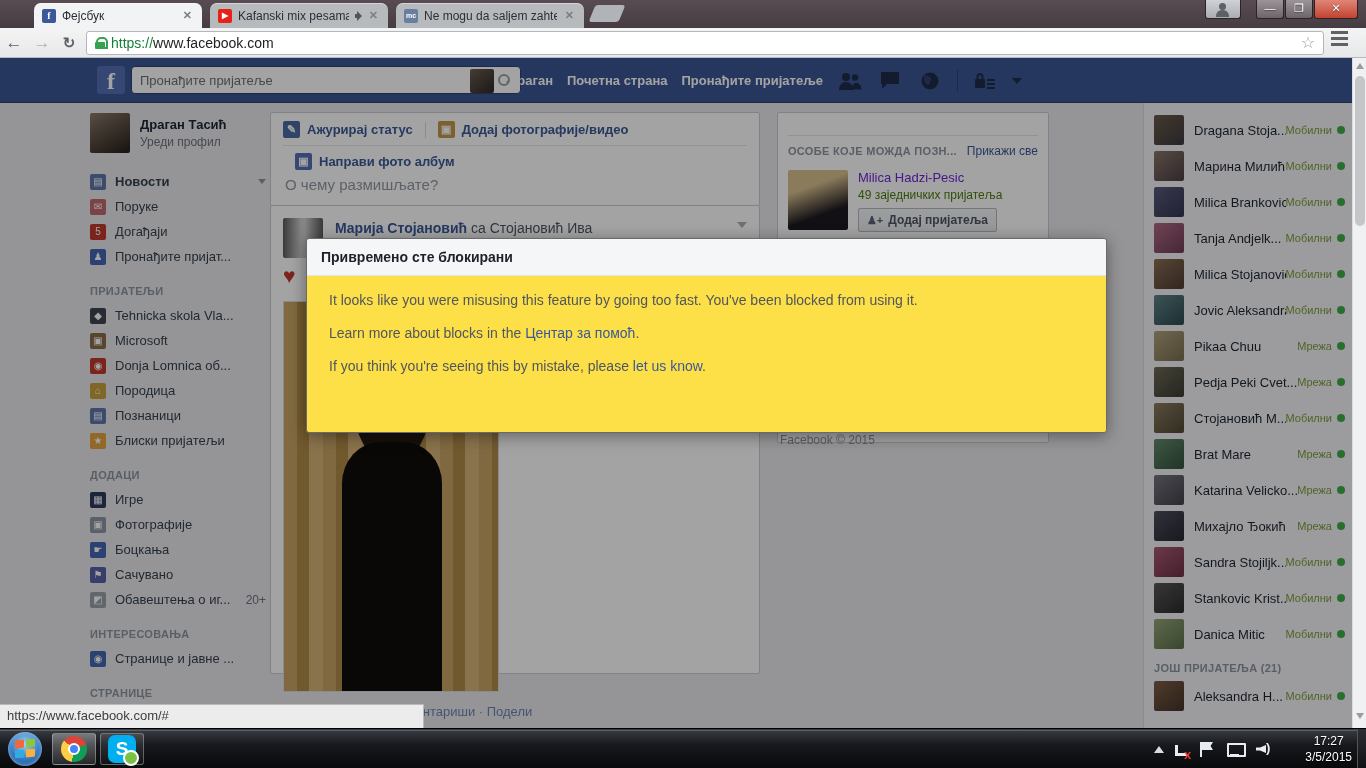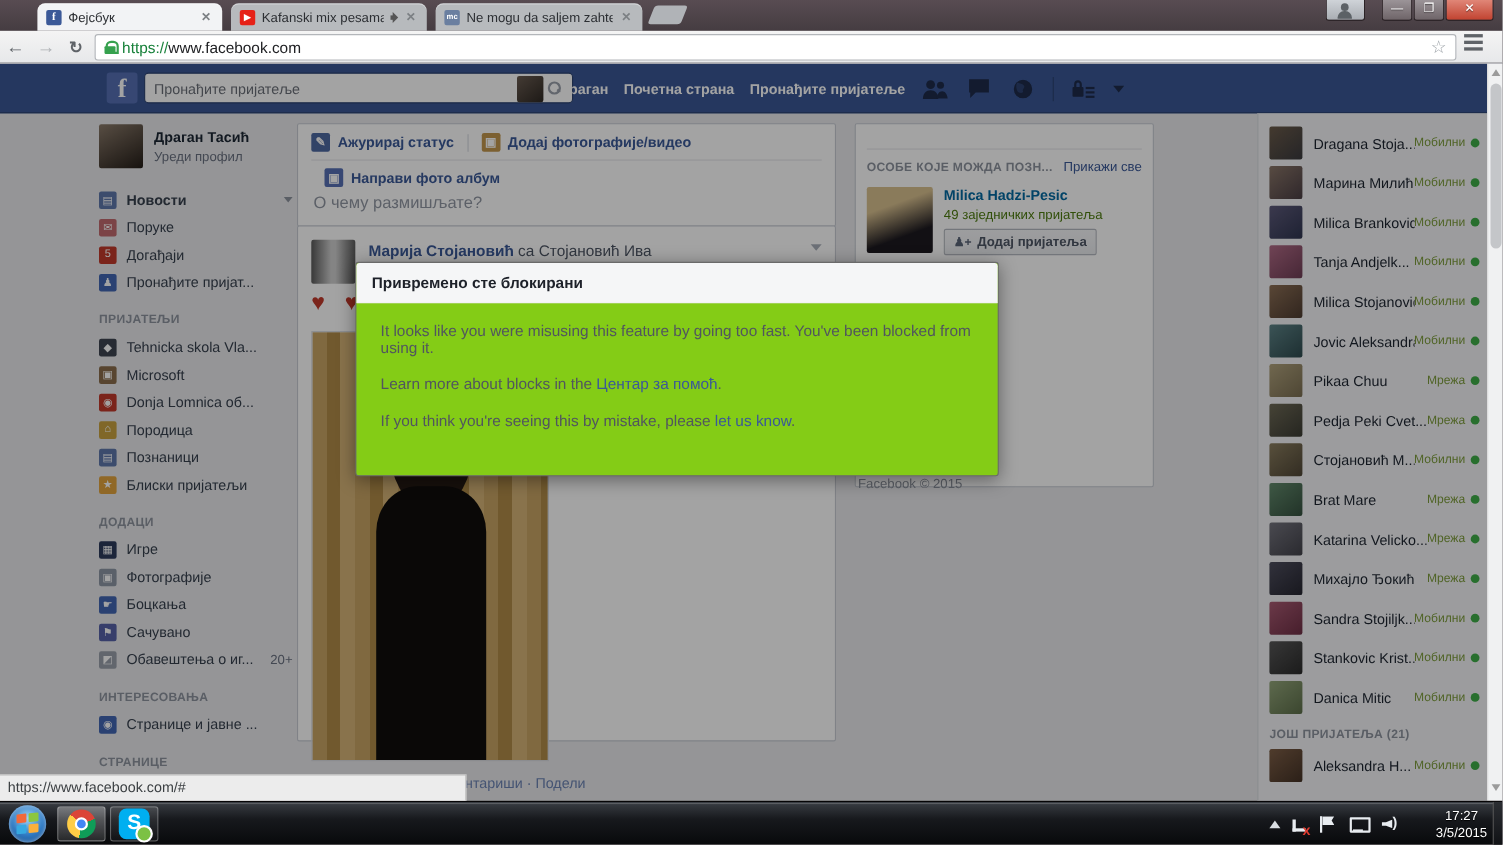--- a/index.html
+++ b/index.html
@@ -122,21 +122,21 @@
   .post-actions { position:absolute; left:12px; top:498px; font-size:13px; color:#6d84b4; }
 
   
   .pymk { position:absolute; left:777px; top:54px; width:272px; height:331px; background:#fff; border:1px solid #c8ccd4; border-radius:2px; }
   .pymk-inner { border-top:1px solid #e5e6ea; margin:22px 10px 0; padding-top:8px; }
   .pymk-head { display:flex; justify-content:space-between; align-items:baseline; }
   .pymk-title { font-size:11px; font-weight:bold; color:#8d939e; letter-spacing:.3px; }
   .pymk-seeall { font-size:12px; color:#3b5998; }
   .pymk-person { display:flex; margin-top:12px; }
   .pymk-avatar { width:60px; height:60px; border-radius:2px; background:linear-gradient(160deg,#d8c08f 30%,#1d1a20 70%); margin-right:10px; flex:none; }
-  .pymk-name { font-size:13px; font-weight:bold; color:#0369a1; }
+  .pymk-name { font-size:13px; font-weight:normal; color:#6d28d9; }
   .pymk-mutual { font-size:12px; color:#4d7c0f; margin:3px 0 6px; }
   .addfriend-btn { display:inline-flex; align-items:center; font-size:12px; font-weight:bold; color:#4e5665;
     background:linear-gradient(#f6f7f9,#e9ebee); border:1px solid #b5b9c0; border-radius:2px; padding:4px 8px; }
   .addfriend-btn .pico { margin-right:5px; font-size:11px; color:#5a6578; }
   .fb-footer { position:absolute; left:780px; top:375px; font-size:12px; color:#8d939e; }
 
   
   .chat-col { position:absolute; left:1143px; top:45px; width:209px; height:625px; background:#f4f5f7; border-left:1px solid #d8dade; }
   .chat-list { position:absolute; left:0; top:9px; width:209px; }
   .chat-row { display:flex; align-items:center; height:36px; padding:0 8px 0 10px; }
@@ -147,21 +147,21 @@
   .chat-sec { font-size:11px; font-weight:bold; color:#8d939e; padding:10px 10px 4px; letter-spacing:.3px; }
   .chat-dock { position:absolute; left:1143px; top:645px; width:209px; height:25px; background:#f5f6f7;
     border-top:1px solid #ccc; border-left:1px solid #d8dade; display:flex; align-items:center; padding:0 8px; z-index:15; }
   .chat-dock input { flex:1; border:none; outline:none; background:transparent; font-size:13px; color:#555; font-family:"Liberation Sans",sans-serif; width:90px; }
   .gear { width:13px; height:13px; border-radius:50%; background:#9aa0ab; position:relative; margin:0 8px; flex:none; }
   .gear::before { content:""; position:absolute; left:4px; top:4px; width:5px; height:5px; border-radius:50%; background:#f5f6f7; }
   .compose-ico { width:13px; height:13px; border:2px solid #9aa0ab; border-radius:2px; position:relative; flex:none; }
   .compose-ico::after { content:""; position:absolute; left:2px; top:2px; width:8px; height:2px; background:#9aa0ab; transform:rotate(-45deg); }
 
   
-  .modal { position:absolute; left:323px; top:180px; width:585px; height:195px; background:#84cc16; border-radius:3px;
+  .modal { position:absolute; left:306px; top:180px; width:801px; height:195px; background:#fde047; border-radius:3px;
     box-shadow:0 3px 16px rgba(0,0,0,.4); z-index:20; border:1px solid #6a6a6a; }
   .modal-head { height:37px; background:#f5f6f7; border-bottom:1px solid #e5e5e5; border-radius:3px 3px 0 0;
     display:flex; align-items:center; padding:0 14px; font-size:14px; font-weight:bold; color:#1d2129; }
   .modal-body { padding:16px 22px 0; font-size:14px; color:#51565f; }
   .modal-body p { margin-bottom:17px; }
   .modal-body a { color:#3b5998; text-decoration:none; }
   .modal-foot { position:absolute; left:0; bottom:0; width:100%; border-top:1px solid #e5e5e5; padding:10px 14px; text-align:right; }
   .btn-close-dlg { display:inline-block; background:linear-gradient(#5873ac,#4e69a2); border:1px solid #42599a;
     color:#fff; font-size:13px; font-weight:bold; padding:5px 14px; border-radius:2px;
     box-shadow:0 0 2px 3px rgba(120,165,255,.85); }

